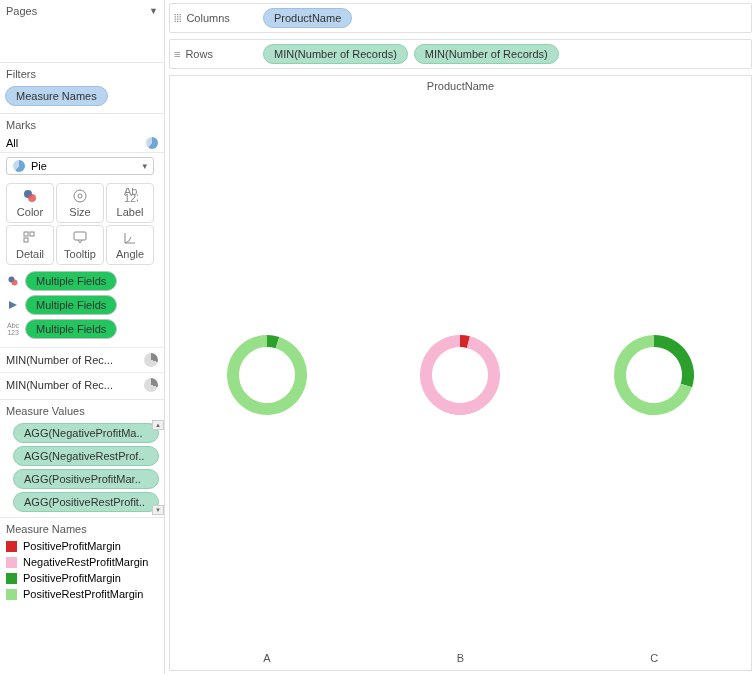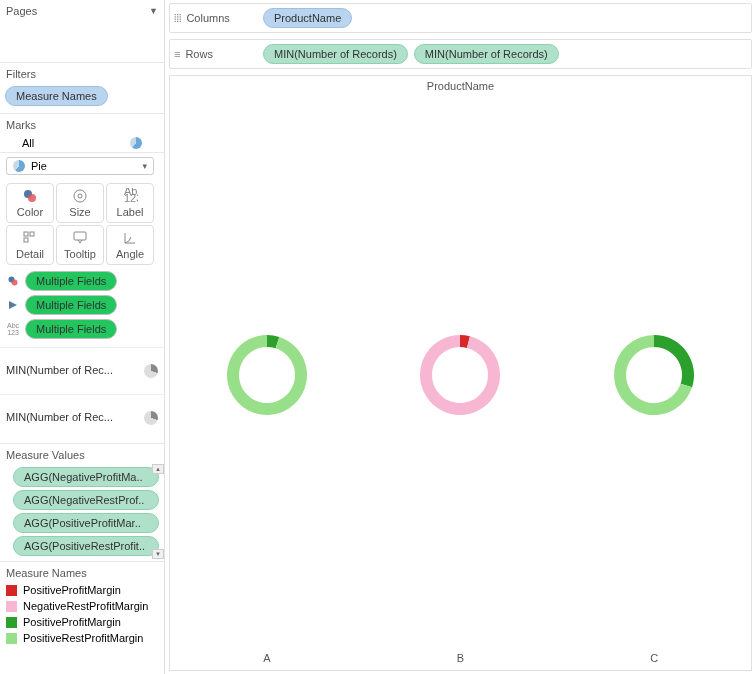--- a/index.html
+++ b/index.html
@@ -13,35 +13,35 @@
 .panel-header .arrow { font-size: 9px; color: #666; }
 .panel-body { padding: 2px 4px; }
 
 .pages-body { height: 40px; }
 
 .pill { display: inline-block; padding: 3px 10px; border-radius: 10px; font-size: 11px; margin: 1px; white-space: nowrap; overflow: hidden; text-overflow: ellipsis; max-width: 150px; }
 .pill-blue { background: #b8d4ef; color: #333; border: 1px solid #a0c0e0; }
 .pill-green { background: #afe0c9; color: #333; border: 1px solid #90d0b0; }
 .pill-gray { background: #22c55e; color: #333; border: 1px solid #c0c0c0; }
 
-.marks-all { display: flex; align-items: center; justify-content: space-between; padding: 3px 22px; border-bottom: 1px solid #e8e8e8; }
+.marks-all { display: flex; align-items: center; justify-content: space-between; padding: 3px 6px; border-bottom: 1px solid #e8e8e8; }
 .pie-icon-small { width: 12px; height: 12px; border-radius: 50%; background: conic-gradient(#6ba8d8 0 60%, #c5d9e8 60% 100%); }
 
 .marks-select-row { padding: 4px 6px; display: flex; align-items: center; }
 .marks-select { display: flex; align-items: center; border: 1px solid #ccc; border-radius: 3px; padding: 2px 6px; width: 148px; justify-content: space-between; background: #fff; }
 .marks-select .left { display: flex; align-items: center; gap: 6px; }
 
 .marks-grid { display: grid; grid-template-columns: repeat(3, 48px); gap: 2px; padding: 4px 6px; }
 .mark-btn { border: 1px solid #ddd; border-radius: 4px; height: 40px; display: flex; flex-direction: column; align-items: center; justify-content: center; gap: 2px; font-size: 10px; color: #555; background: #fff; cursor: pointer; }
 .mark-btn svg { width: 16px; height: 16px; }
 
 .mark-pill-row { display: flex; align-items: center; gap: 4px; padding: 1px 6px; }
 .mark-pill-row .icon { width: 14px; display: flex; justify-content: center; }
 
-.axis-row { display: flex; justify-content: space-between; padding: 16px 6px; border-top: 1px solid #eee; }
+.axis-row { display: flex; align-items: center; justify-content: space-between; padding: 5px 6px; border-top: 1px solid #eee; }
 .axis-row .label { overflow: hidden; text-overflow: ellipsis; white-space: nowrap; max-width: 130px; color: #333; }
 .axis-icon { width: 14px; height: 14px; border-radius: 50%; background: conic-gradient(#888 0 30%, #ddd 30% 100%); }
 
 .legend-row { display: flex; align-items: center; gap: 6px; padding: 2px 6px; }
 .legend-swatch { width: 11px; height: 11px; }
 
 .shelf-row { display: flex; align-items: center; border: 1px solid #e0e0e0; margin: 3px 4px; border-radius: 2px; padding: 3px 4px; gap: 6px; background: #fff; }
 .shelf-label { display: flex; align-items: center; gap: 5px; width: 82px; color: #555; }
 .shelf-pills { flex: 1; display: flex; gap: 4px; }
 .shelf-icon { color: #888; }

